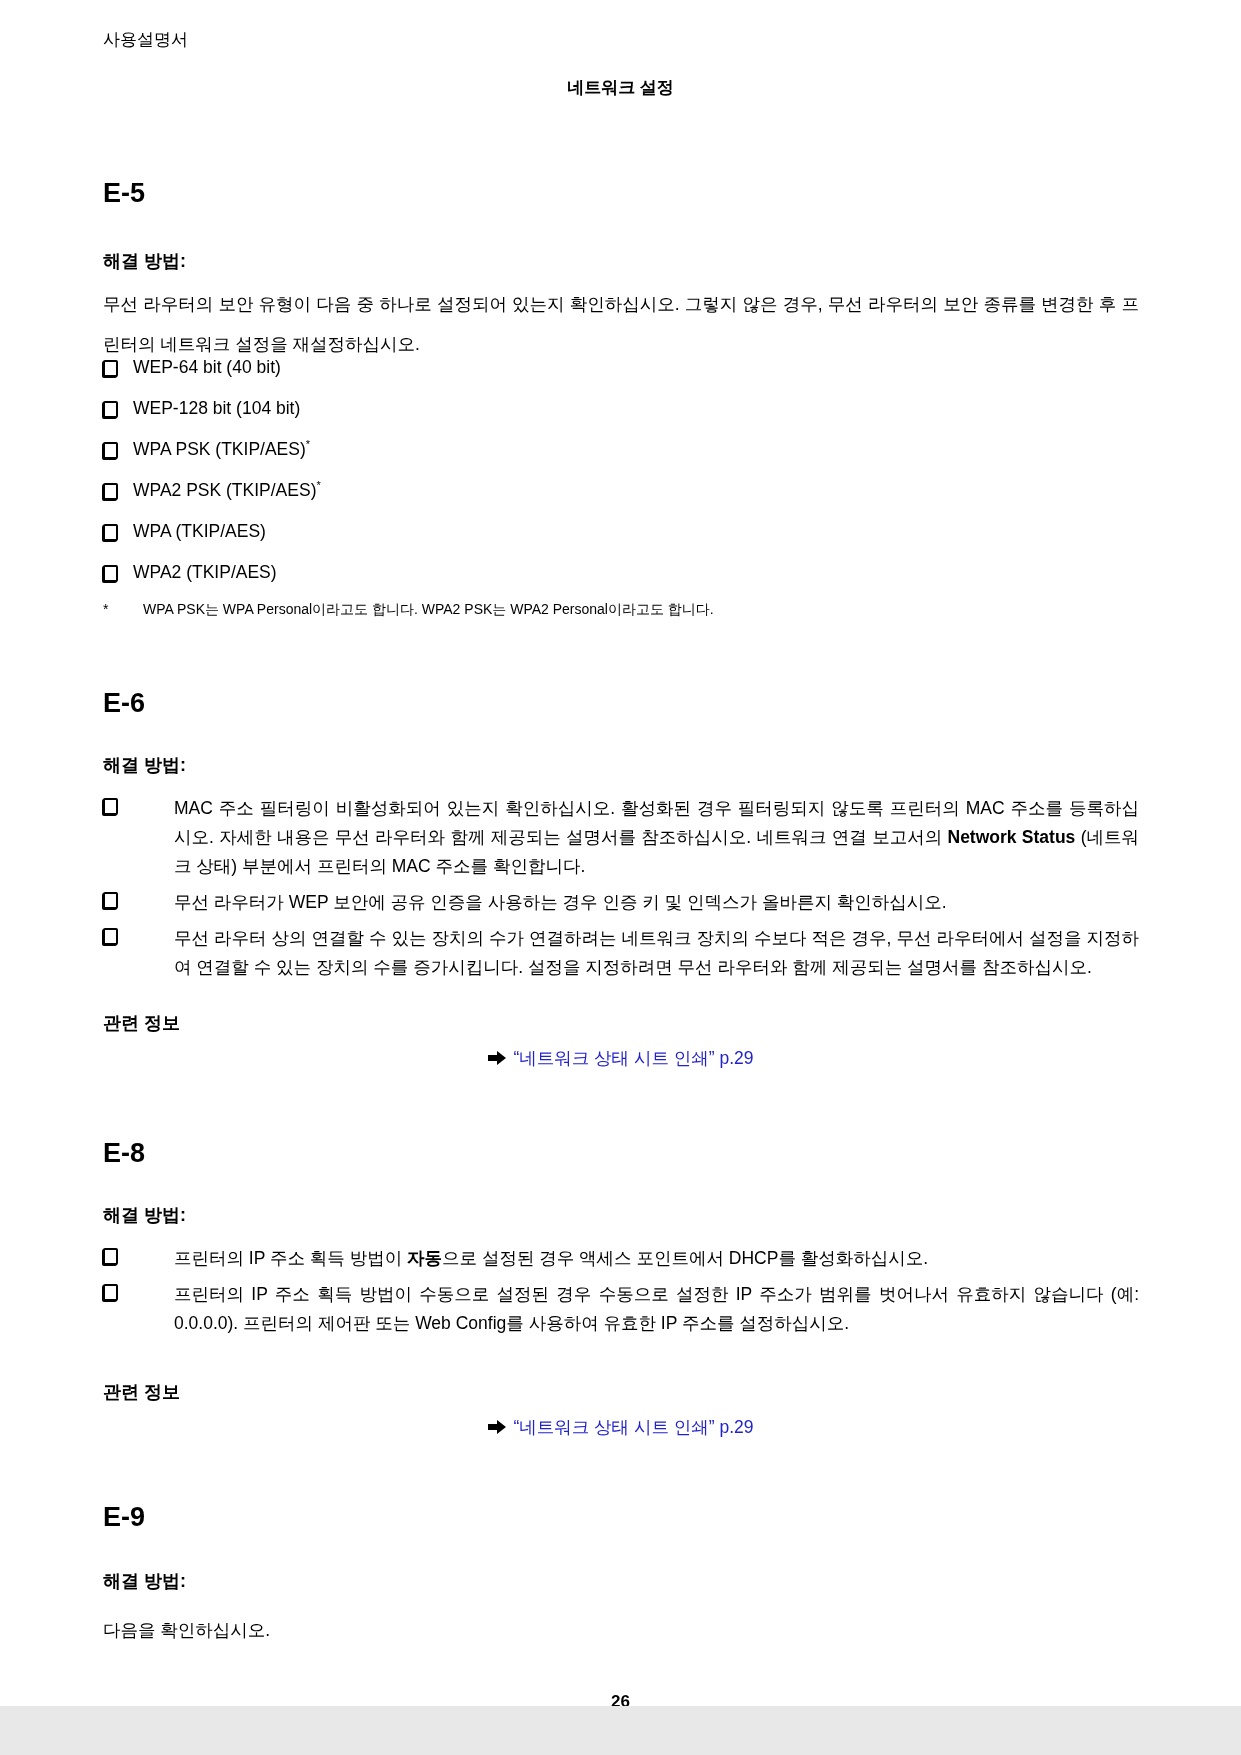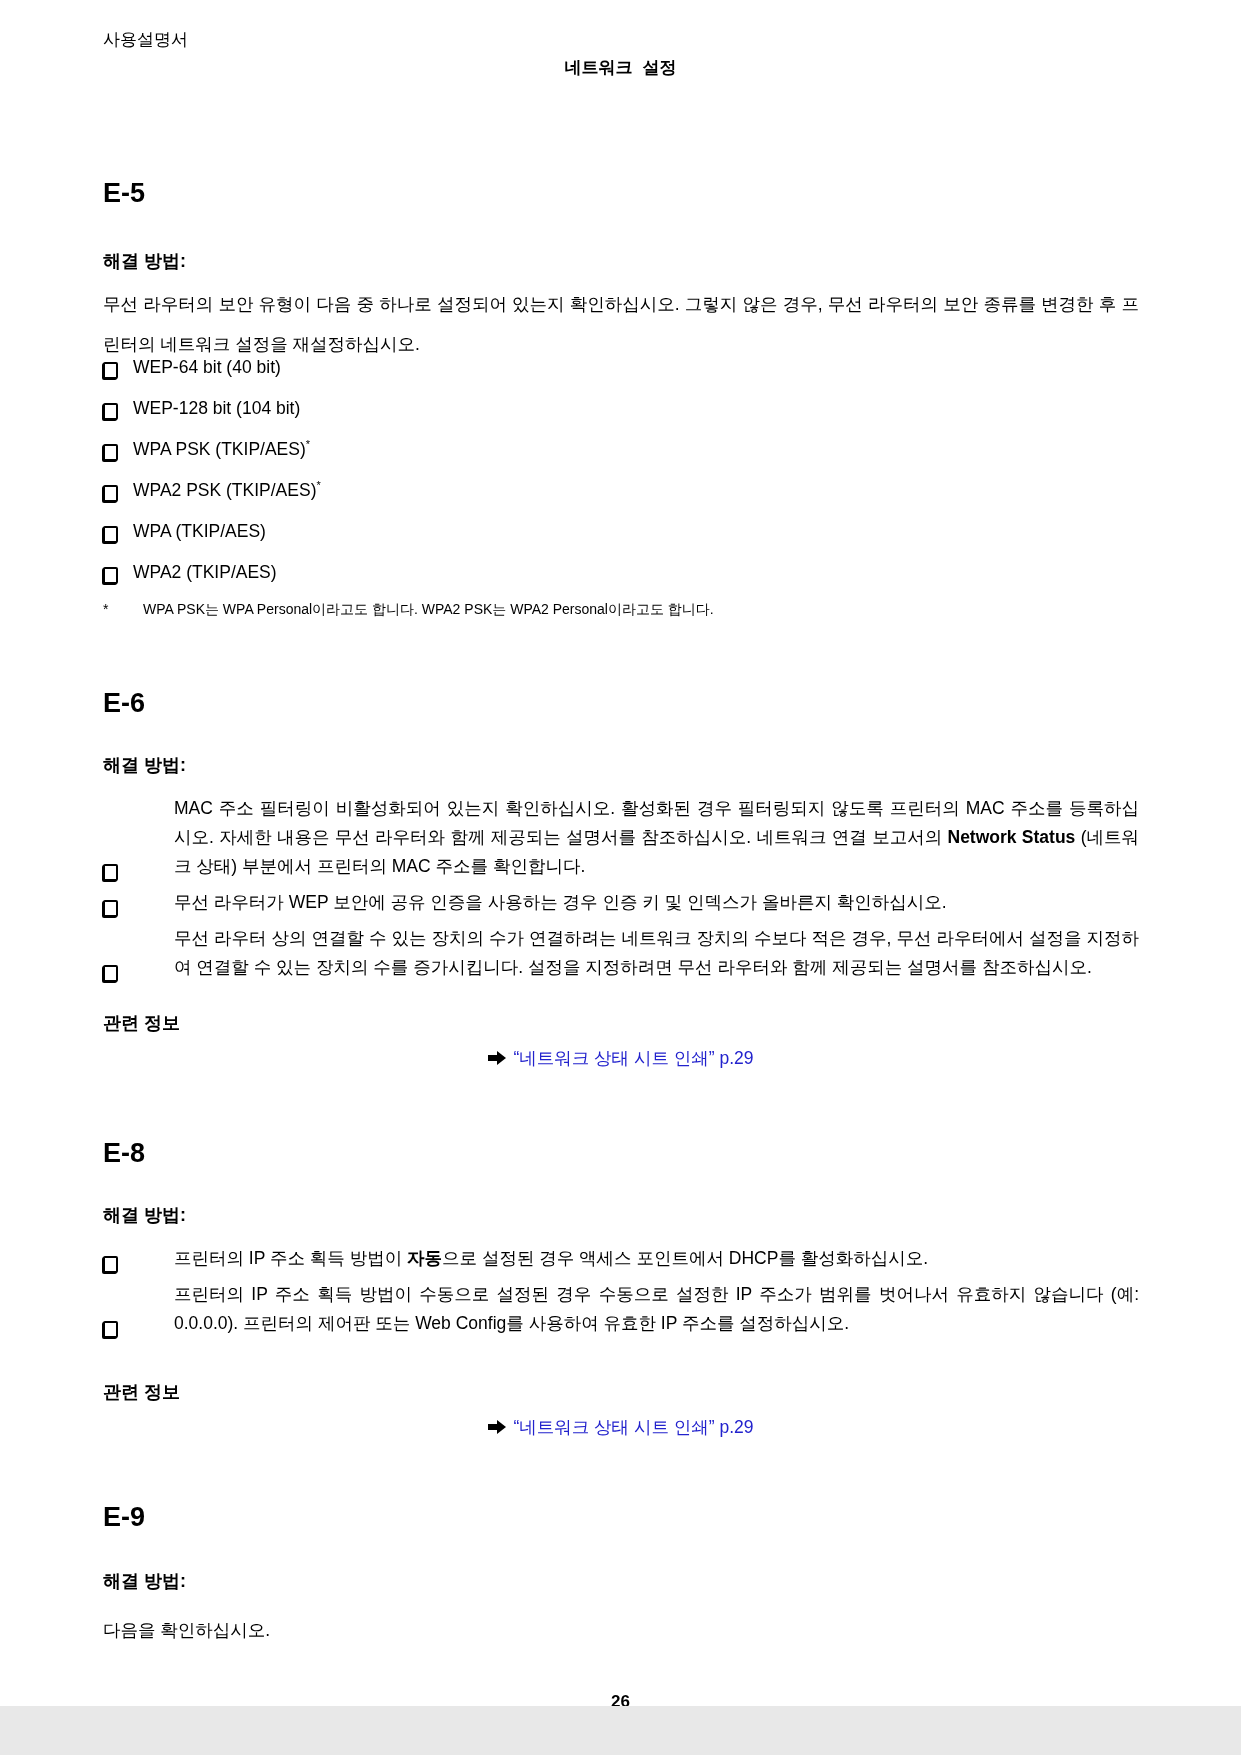--- a/index.html
+++ b/index.html
@@ -7,32 +7,32 @@
     position:relative;
     width:1241px;height:1706px;
     margin:0 auto;
     background:#ffffff;
     font-family:"Liberation Sans","DejaVu Sans",sans-serif;
     color:#000;
     overflow:hidden;
   }
   .abs{position:absolute;left:103px;width:1036px;}
   .doc-title{top:28px;font-size:17px;letter-spacing:0;}
-  .chapter-title{top:56px;left:0;width:1241px;text-align:center;font-weight:bold;font-size:17px;font-family:Liberation Mono, monospace;}
+  .chapter-title{top:76px;left:0;width:1241px;text-align:center;font-weight:bold;font-size:17px;}
   h2.section-heading{
     margin:0;font-size:27px;font-weight:bold;line-height:1.15;
   }
   .h-e5{top:178px;} .h-e6{top:688px;} .h-e8{top:1138px;} .h-e9{top:1502px;}
   .solution-label{font-weight:bold;font-size:18px;line-height:1.3;}
   .s-e5{top:250px;} .s-e6{top:754px;} .s-e8{top:1204px;} .s-e9{top:1570px;}
   p.body-text{margin:0;font-size:17.5px;line-height:40px;text-align:justify;}
   .intro-e5{top:284px;}
   .body-e9{top:1610px;text-align:left;}
   ul.bullet-list{list-style:none;margin:0;padding:0;}
-  ul.bullet-list li{display:flex;align-items:flex-end;}
+  ul.bullet-list li{display:flex;align-items:flex-start;}
   .list-e5{top:356px;}
   .list-e5 li{margin-bottom:18px;font-size:17.5px;line-height:23px;}
   .list-e6{top:794px;} .list-e8{top:1244px;}
   .para-list li{margin-bottom:7px;gap:41px;}
   .para-list .li-text{font-size:17.5px;line-height:29px;text-align:justify;}
   .bullet-icon{
     flex:none;display:inline-block;
     width:11px;height:13px;
     border:2px solid #000;border-radius:2px;
     margin:4px 15px 0 0;background:#fff;

